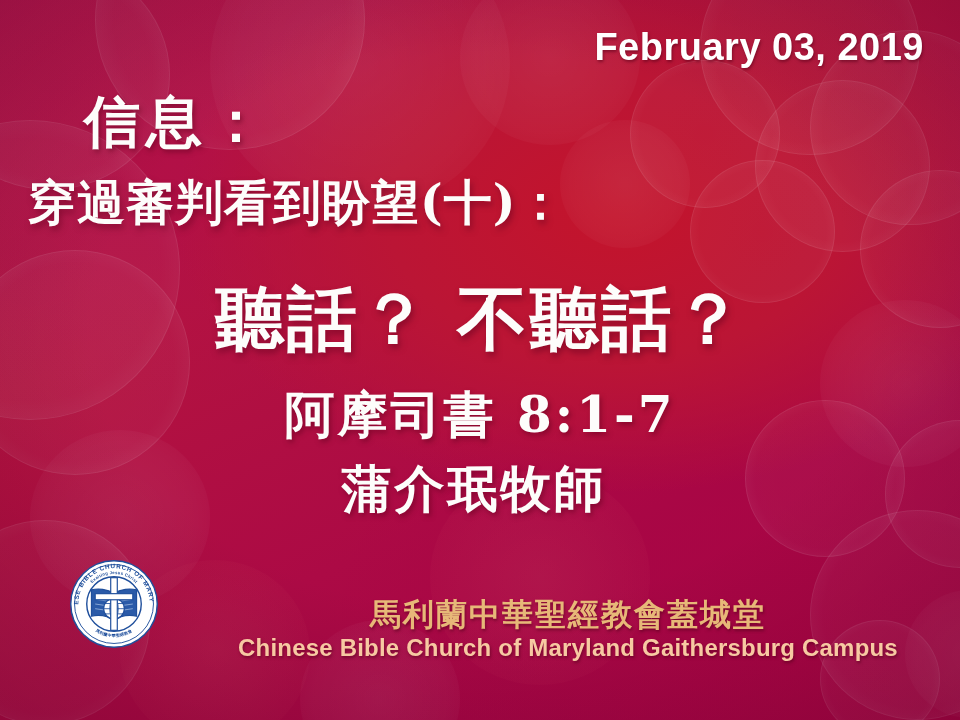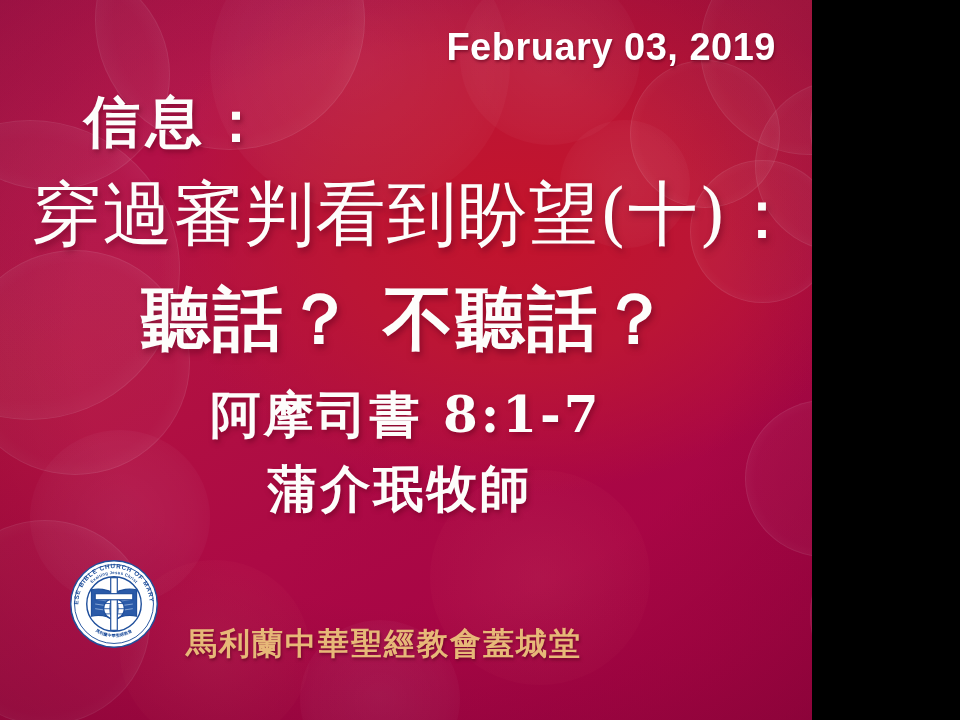--- a/index.html
+++ b/index.html
@@ -3,21 +3,21 @@
 <meta charset="utf-8">
 <title>Sermon Title Slide</title>
 <style>
   html, body {
     margin: 0;
     padding: 0;
     background: #000;
   }
   #slide {
     position: relative;
-    width: 812px;
+    width: 960px;
     height: 720px;
     overflow: hidden;
     font-family: "Liberation Sans", "DejaVu Sans", sans-serif;
     background: #a8003d;
   }
 
   
   .bg-base {
     position: absolute;
     inset: 0;
@@ -91,25 +91,25 @@
     text-shadow: 2px 3px 5px rgba(95,0,30,0.50);
     white-space: nowrap;
     margin-left: 48px;
   }
 
   .title-line1 {
     position: absolute;
     left: 28px;
     right: 14px;
     top: 177px;
-    font-size: 70px;
-    font-weight: normal;
+    font-size: 48px;
+    font-weight: bold;
     letter-spacing: 1px;
     line-height: 1.08;
-    text-align: right;
+    text-align: left;
     text-shadow: 2px 4px 6px rgba(95,0,30,0.50);
     white-space: nowrap;
   }
 
   .title-line2 {
     position: absolute;
     left: 0;
     right: 0;
     top: 281px;
     font-size: 70px;
@@ -146,20 +146,21 @@
     text-shadow: 2px 3px 5px rgba(95,0,30,0.50);
     white-space: nowrap;
   }
 
   
   .footer {
     position: absolute;
     left: 186px;
     right: 10px;
     bottom: 58px;
+    text-align: center;
   }
   .footer-cn {
     font-family: "DejaVu Serif", "Liberation Serif", serif;
     font-size: 31px;
     font-weight: bold;
     color: #e7b878;
     letter-spacing: 2px;
     line-height: 1.18;
     text-shadow: 1px 2px 3px rgba(80,0,25,0.55);
     white-space: nowrap;
@@ -265,15 +266,16 @@
       <ellipse cx="100" cy="110" rx="9" ry="22" fill="none" stroke="#1f4f9c" stroke-width="1.8"></ellipse>
       <path d="M78 110 L 122 110 M81 99 L 119 99 M81 121 L 119 121" stroke="#1f4f9c" stroke-width="1.8" fill="none"></path>
 
       <rect x="93" y="44" width="14" height="112" fill="#ffffff" stroke="#1f4f9c" stroke-width="2.5"></rect>
       <rect x="60" y="78" width="80" height="13" fill="#ffffff" stroke="#1f4f9c" stroke-width="2.5"></rect>
     </svg>
   </div>
 
   <div class="footer">
     <div class="footer-cn">馬利蘭中華聖經教會蓋城堂</div>
+    <div class="footer-en">Chinese Bible Church of Maryland Gaithersburg Campus</div>
   </div>
 
 </div>
 
 </body></html>

